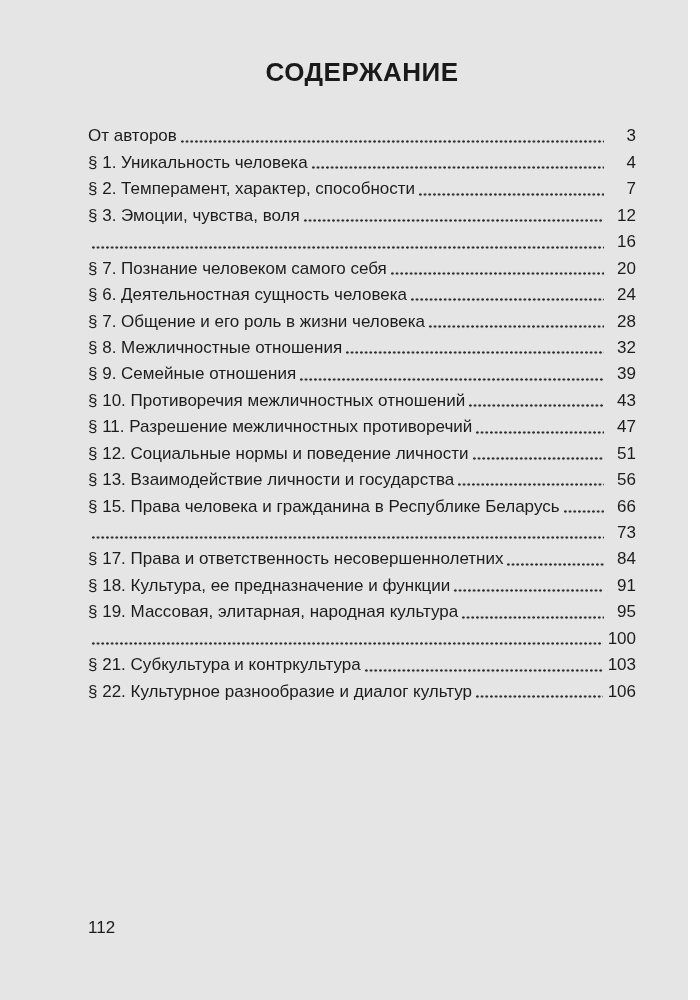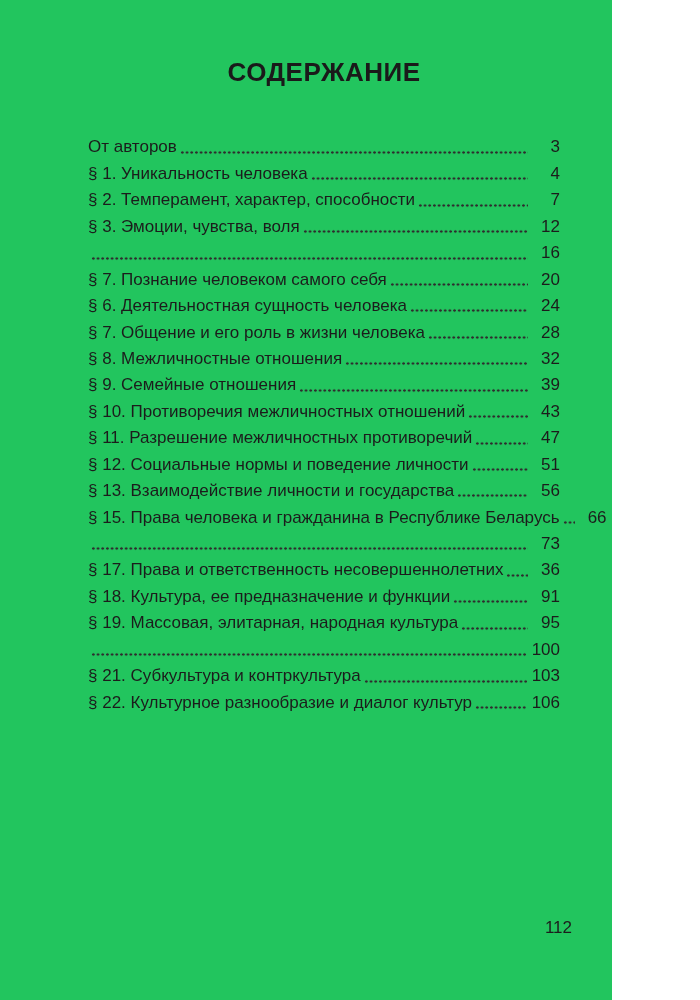--- a/index.html
+++ b/index.html
@@ -2,23 +2,23 @@
 <html><head>
 <meta charset="utf-8">
 <style>
   html, body {
     margin: 0;
     padding: 0;
     background: #ffffff;
   }
   .page {
     position: relative;
-    width: 612px;
+    width: 688px;
     height: 1000px;
-    background: #22c55e;
+    background: #e5e5e5;
     font-family: "Liberation Sans", sans-serif;
     color: #1c1c1c;
     overflow: hidden;
   }
   .toc-title {
     position: absolute;
     top: 57px;
     left: 88px;
     right: 52px;
     margin: 0;
@@ -26,21 +26,20 @@
     font-size: 26px;
     font-weight: 700;
     letter-spacing: 0.5px;
     color: #1a1a1a;
   }
   .toc {
     position: absolute;
     top: 121px;
     left: 88px;
     right: 52px;
-    margin-top: 11px;
   }
   .toc-row {
     display: flex;
     align-items: flex-end;
     height: 26.45px;
   }
   .toc-label {
     white-space: nowrap;
     font-size: 17px;
     line-height: 23px;
@@ -61,21 +60,21 @@
     line-height: 23px;
     min-width: 27px;
     text-align: right;
     white-space: nowrap;
   }
   .footer {
     position: absolute;
     top: 918px;
     left: 88px;
     right: 40px;
-    text-align: right;
+    text-align: left;
     font-size: 17px;
     color: #1c1c1c;
   }
 </style>
 </head>
 <body>
 
 <div class="page">
   <h1 class="toc-title">СОДЕРЖАНИЕ</h1>
 
@@ -171,21 +170,21 @@
   </div>
 
   <div class="toc-row">
     <span class="leader"></span>
     <span class="toc-page">73</span>
   </div>
 
   <div class="toc-row">
     <span class="toc-label">§ 17. Права и ответственность несовершеннолетних</span>
     <span class="leader"></span>
-    <span class="toc-page">36</span>
+    <span class="toc-page">84</span>
   </div>
 
   <div class="toc-row">
     <span class="toc-label">§ 18. Культура, ее предназначение и функции</span>
     <span class="leader"></span>
     <span class="toc-page">91</span>
   </div>
 
   <div class="toc-row">
     <span class="toc-label">§ 19. Массовая, элитарная, народная культура</span>

